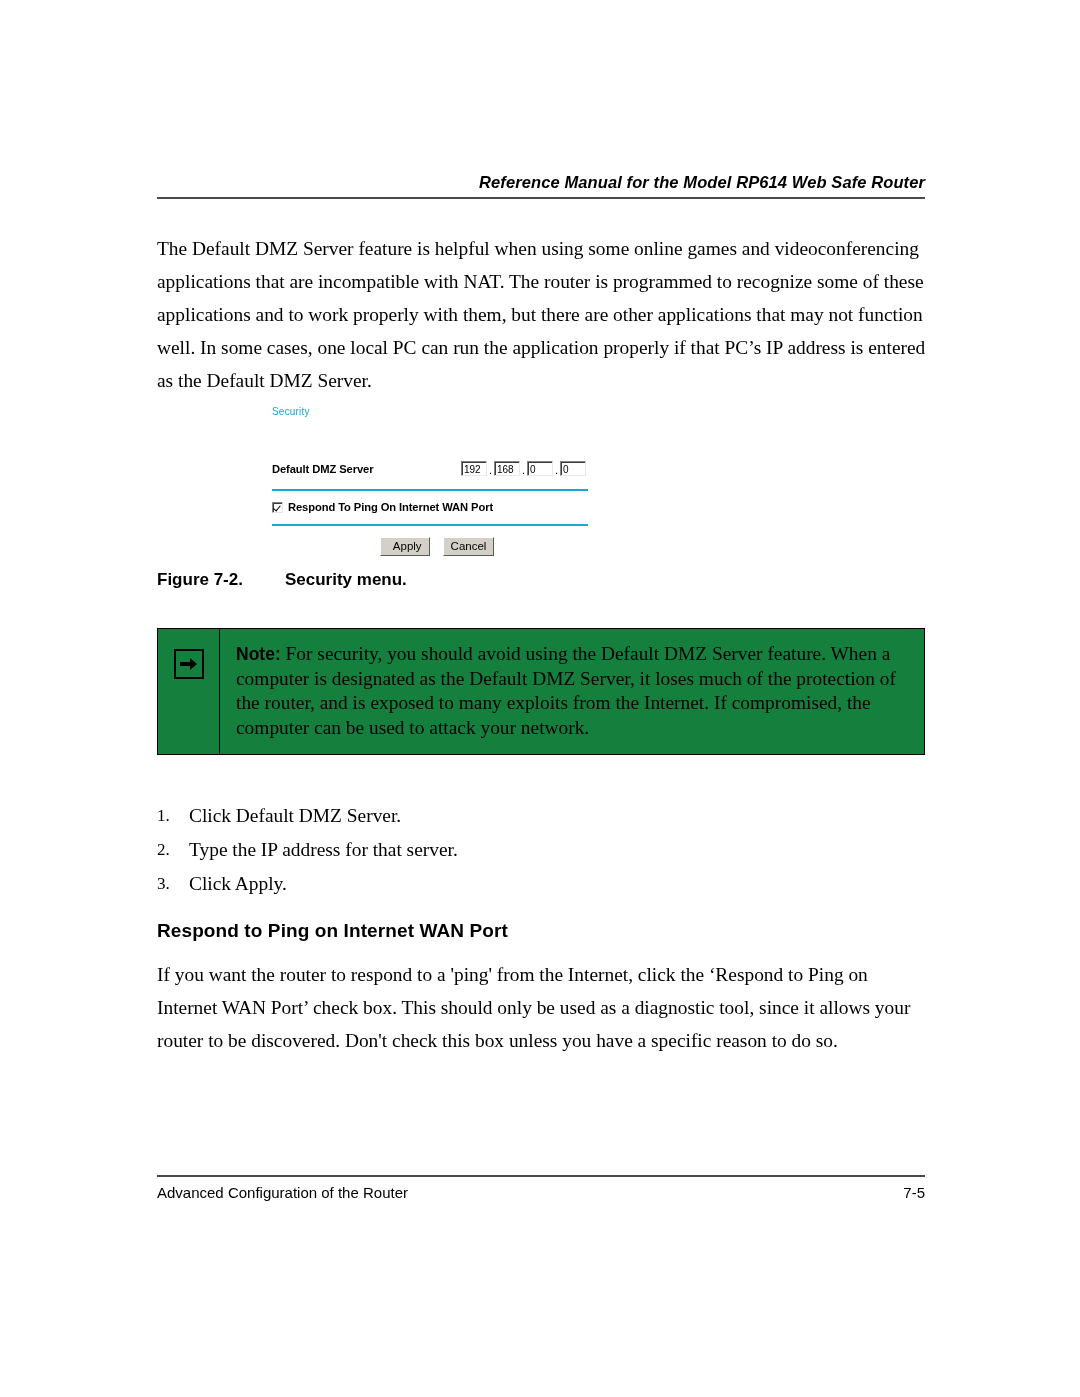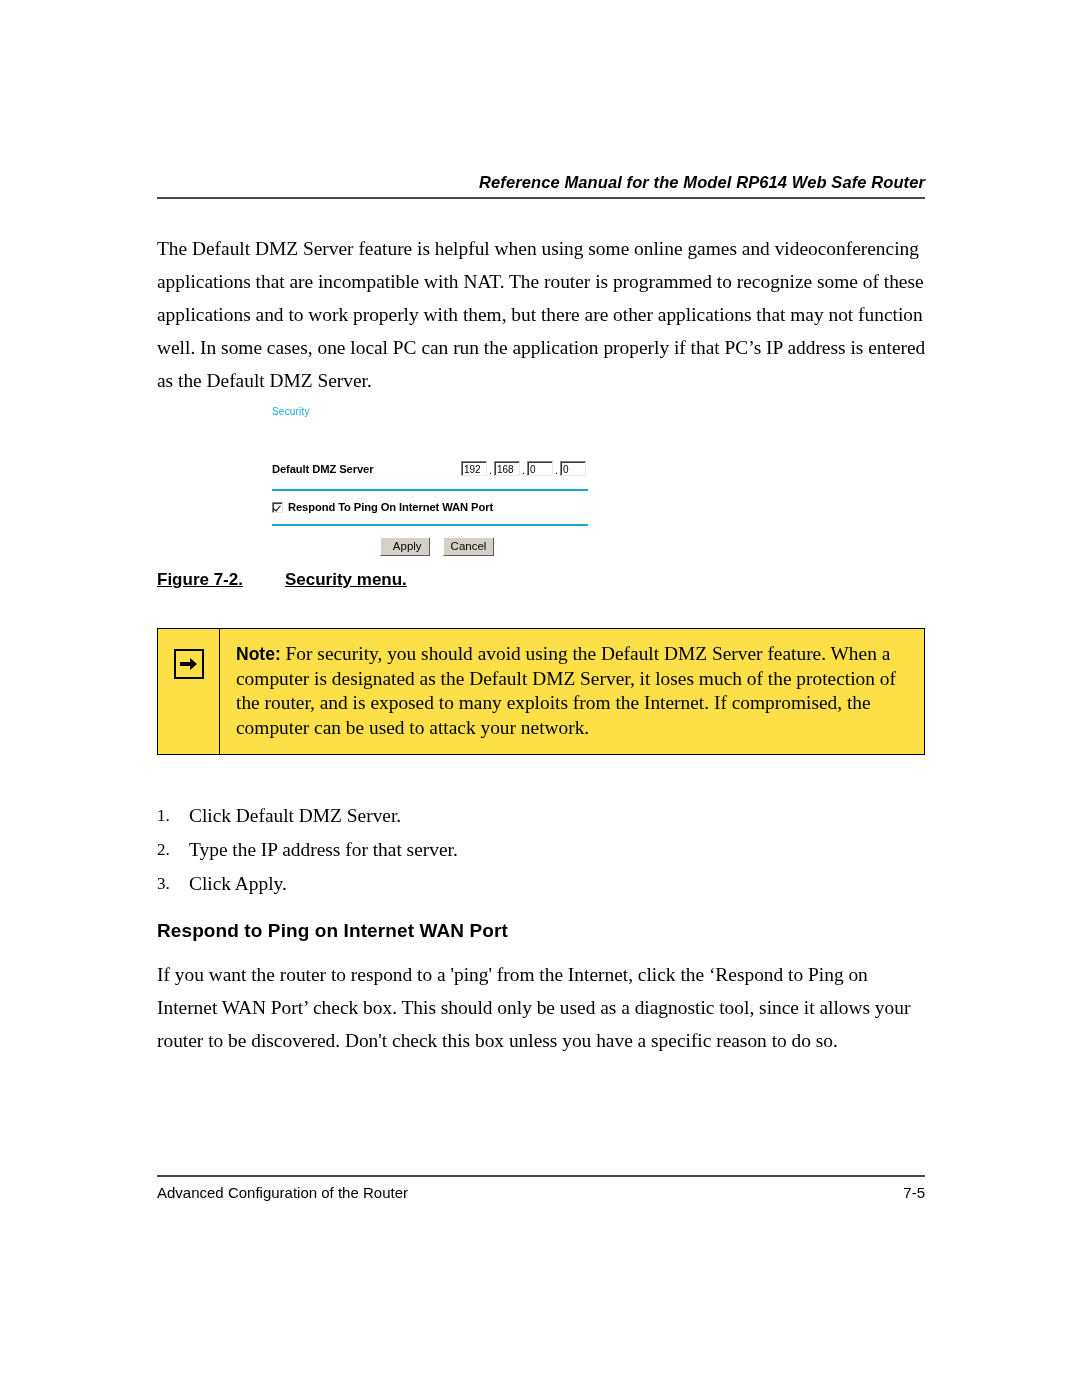--- a/index.html
+++ b/index.html
@@ -201,35 +201,34 @@
   
   .fig-caption {
     position: absolute;
     left: 157px;
     top: 570px;
     font-family: "Liberation Sans", sans-serif;
     font-weight: bold;
     font-size: 17px;
     color: #000;
     white-space: nowrap;
-    text-decoration: underline;
   }
   .fig-caption .fig-num { margin-right: 42px; }
 
   
   .note-box {
     position: absolute;
     left: 157px;
     top: 628px;
     width: 768px;
     border: 1.5px solid #000;
     box-sizing: border-box;
     display: flex;
     align-items: stretch;
-    background: #fde047;
+    background: #15803d;
   }
   .note-icon-cell {
     width: 62px;
     flex: none;
     border-right: 1.5px solid #000;
     display: flex;
     align-items: flex-start;
     justify-content: center;
     padding-top: 20px;
     box-sizing: border-box;

